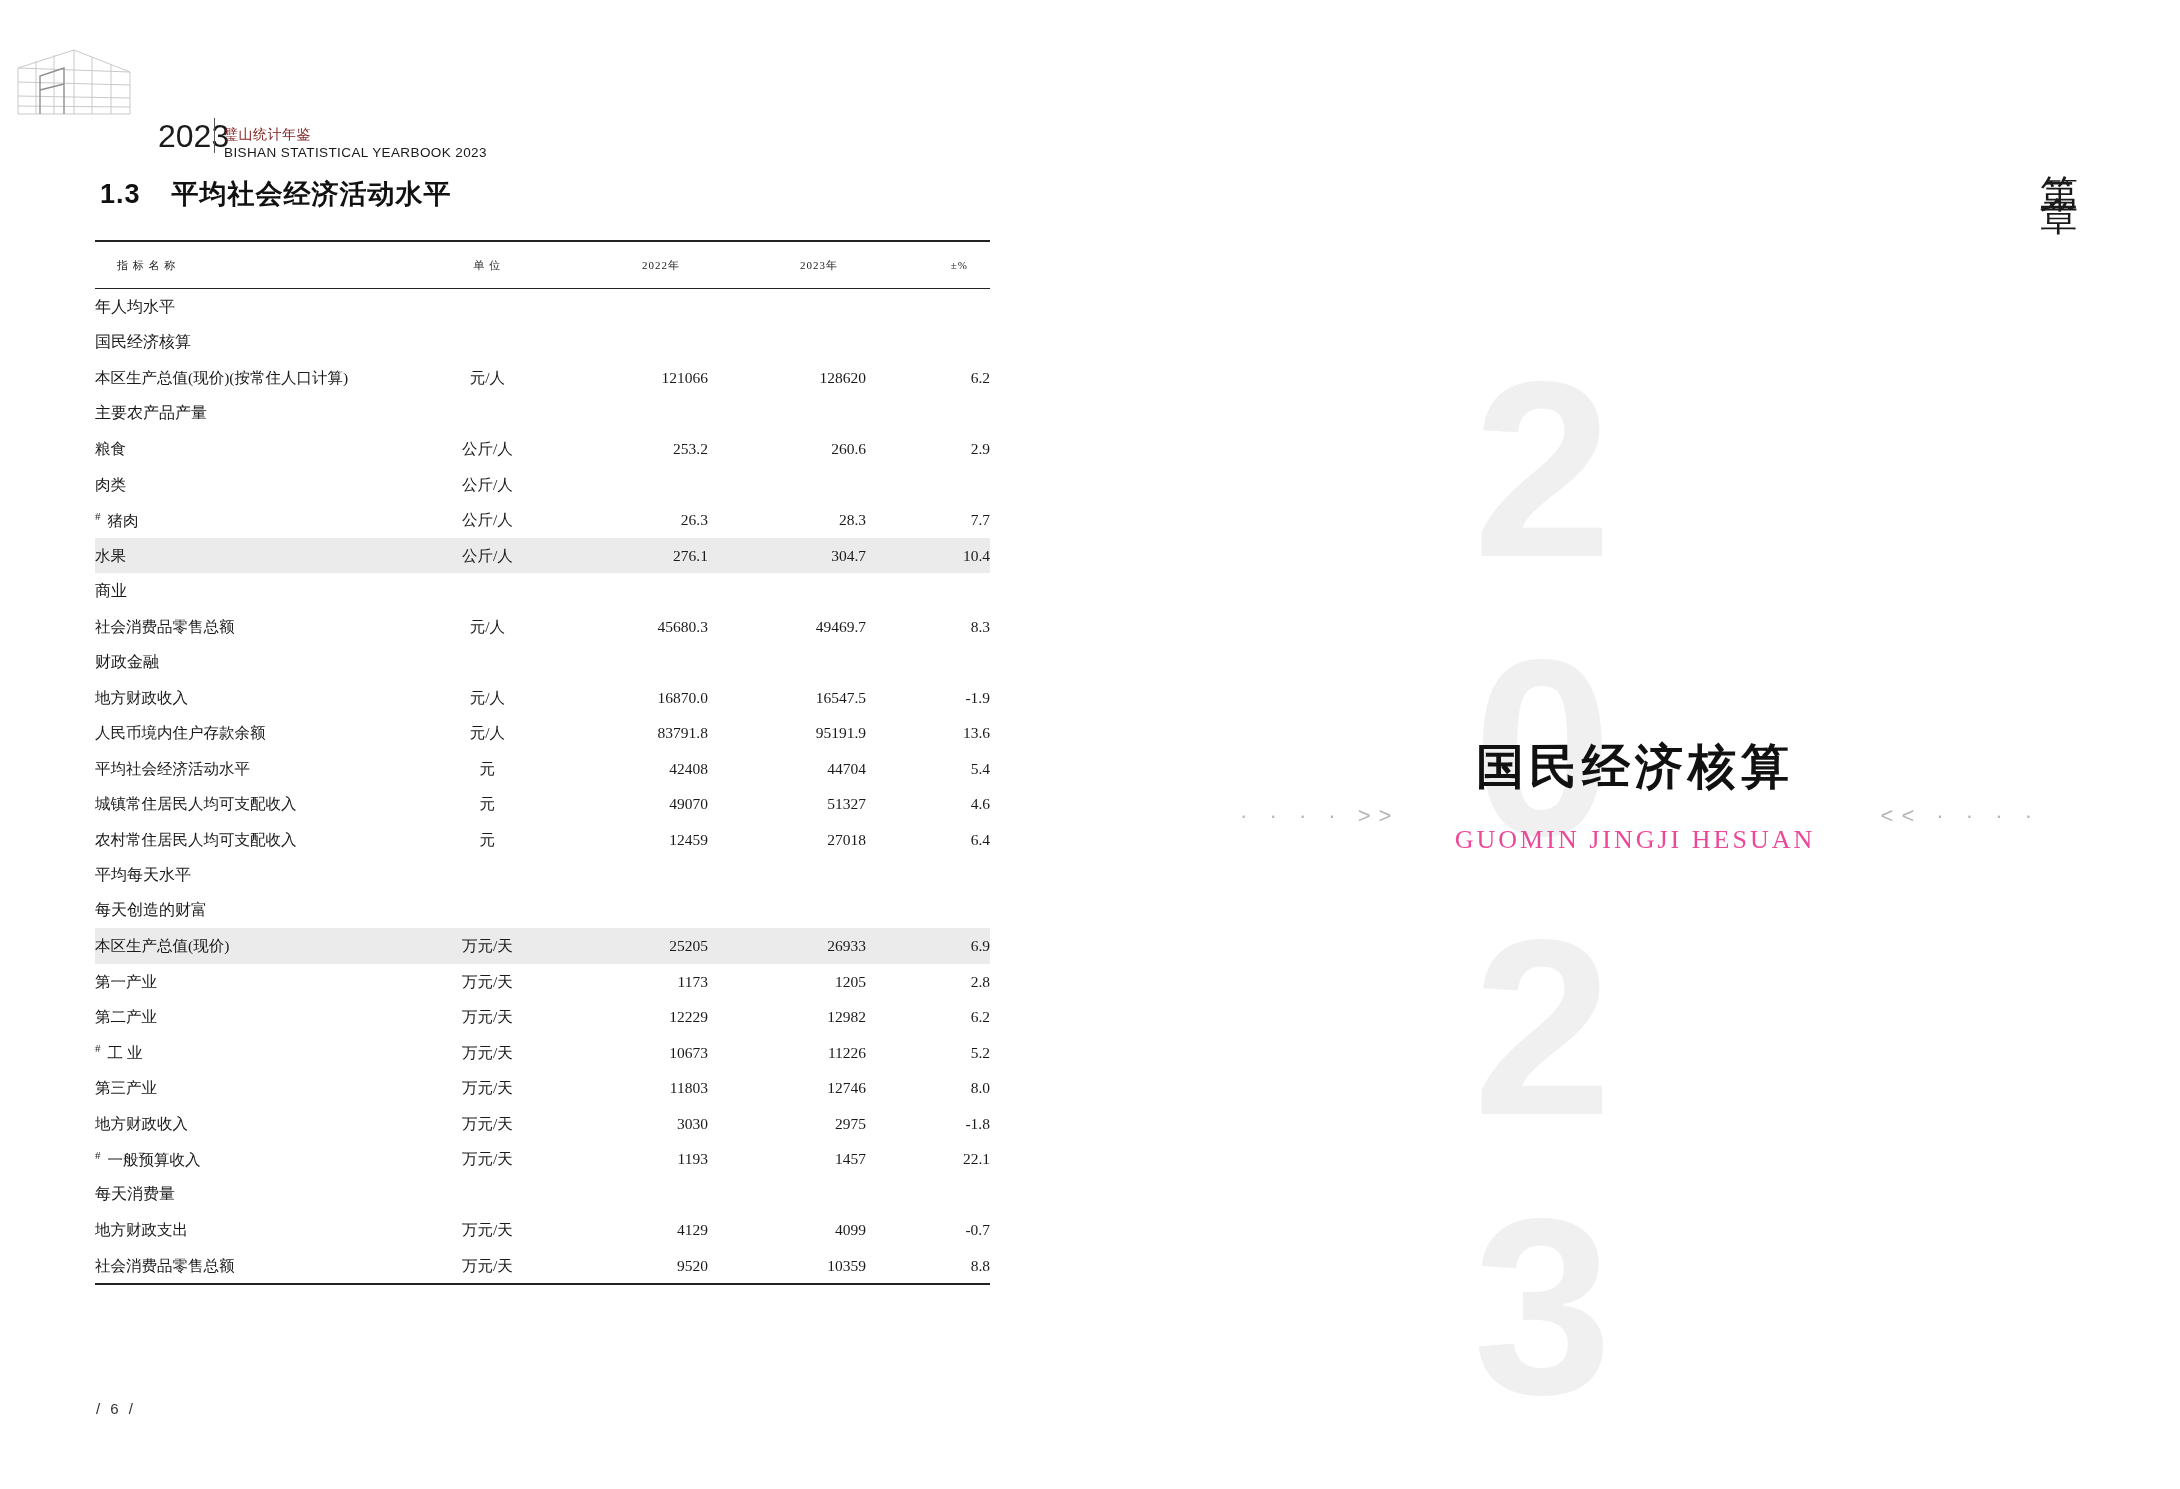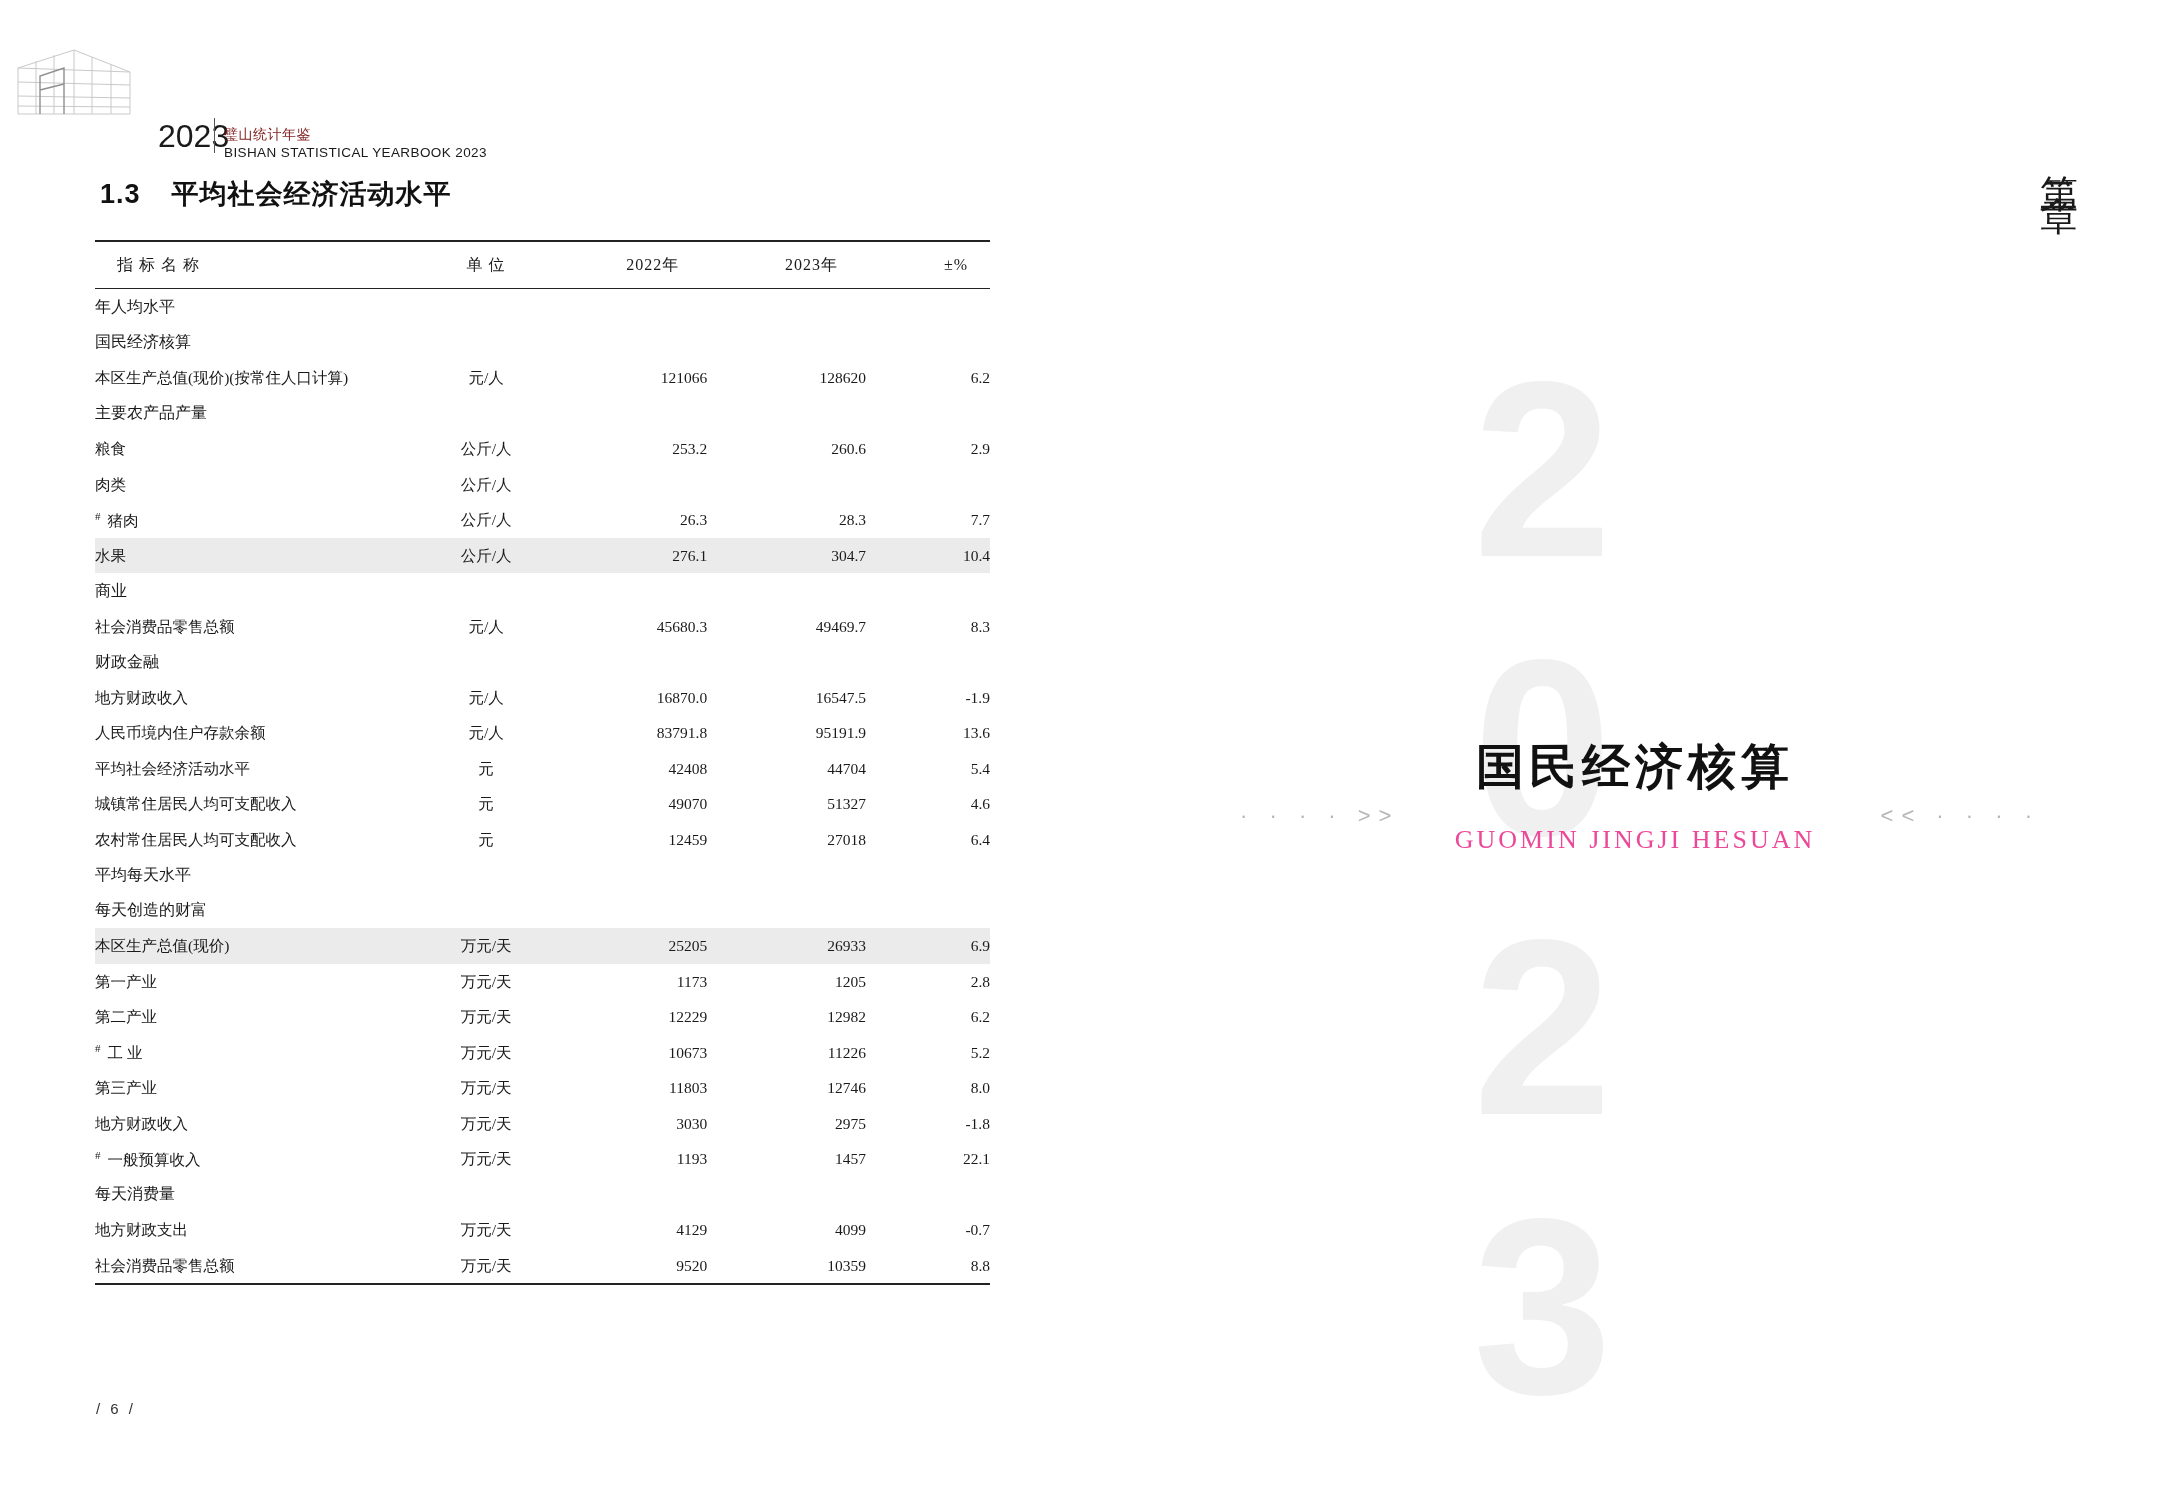--- a/index.html
+++ b/index.html
@@ -105,21 +105,21 @@
   }
   table.stat th, table.stat td {
     padding: 0;
     font-weight: normal;
     line-height: 1;
   }
   .rule-top td { border-top: 2px solid #222; }
   thead td {
     height: 46px;
     vertical-align: middle;
-    font-size: 16px;
+    font-size: 11px;
     letter-spacing: 1px;
   }
   thead tr.head-row td { border-bottom: 1px solid #222; }
   tbody tr td { height: 35.5px; vertical-align: middle; }
   tbody tr.shaded td { background: #ebebeb; }
   tbody tr.last-row td { border-bottom: 2px solid #222; }
 
   td.c-name { width: 345px; text-align: left; padding-left: 0px; }
   td.c-unit { width: 150px; text-align: center; }
   td.c-v1   { width: 140px; text-align: right; padding-right: 18px; }

